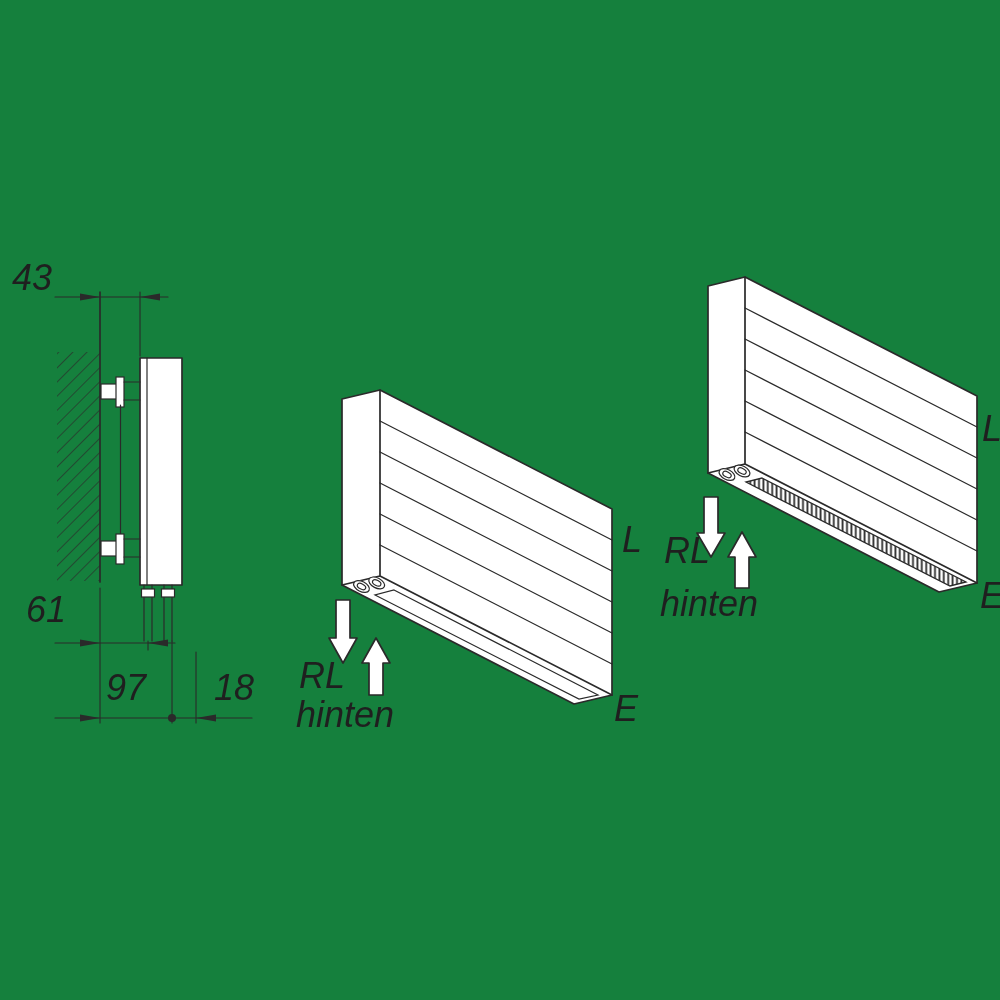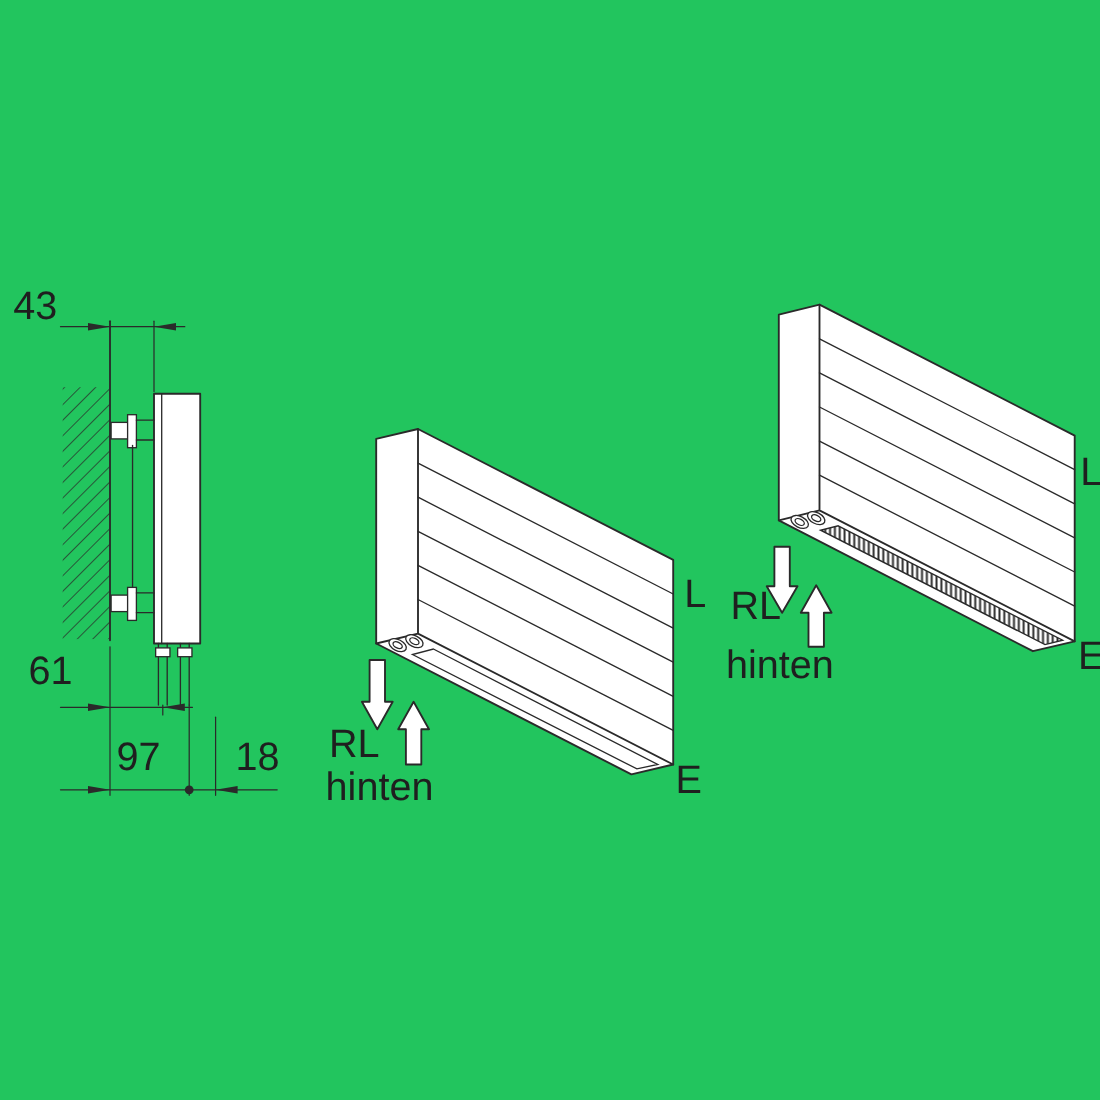--- a/index.html
+++ b/index.html
@@ -1,16 +1,16 @@
 <!DOCTYPE html>
 <html><head>
 <meta charset="utf-8">
 <style>
   html,body{margin:0;padding:0;background:#ffffff;}
-  .canvas{position:relative;width:1000px;height:1000px;background:#22c55e;overflow:hidden;}
+  .canvas{position:relative;width:1000px;height:1000px;background:#15803d;overflow:hidden;font-style:italic;}
   svg{display:block;}
   svg text{
     font-family:"Liberation Sans", sans-serif;
     font-size:36px;
     fill:#1f1f1f;
   }
   .ln   {stroke:#2a2a2a;stroke-width:1.7;fill:none;stroke-linecap:round;stroke-linejoin:round;}
   .lnth {stroke:#2a2a2a;stroke-width:1.2;fill:none;stroke-linecap:round;}
   .dim  {stroke:#2a2a2a;stroke-width:1.1;fill:none;stroke-linecap:round;}
   .fillw{fill:#ffffff;}

